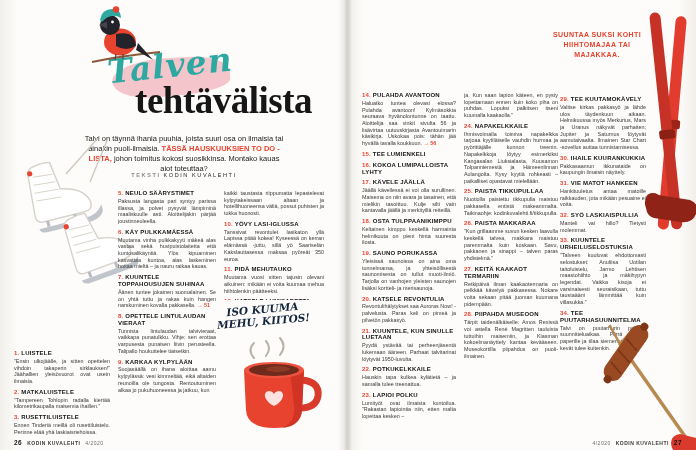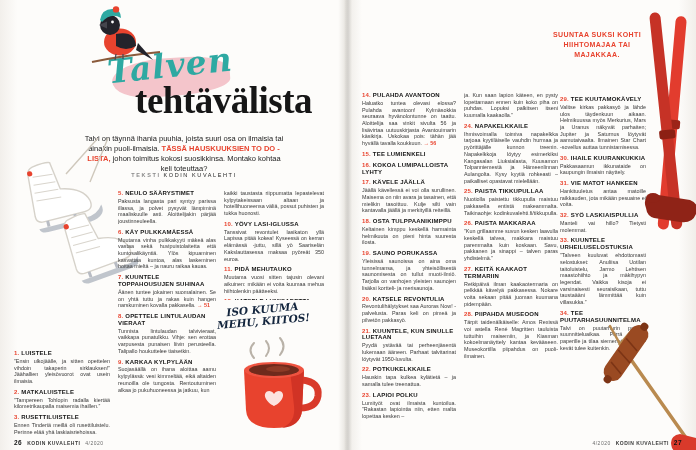--- a/index.html
+++ b/index.html
@@ -64,21 +64,21 @@
   .folio-right{right:14px;text-align:right}
 </style>
 </head>
 <body>
 
 <div class="spread">
 
   <div class="abs blob"></div>
   <div class="abs script-word">Talven</div>
   <h1 class="abs main-title">tehtävälista</h1>
-  <p class="abs intro"><span>Talvi on täynnä ihania puuhia, joista suuri osa on ilmaisia tai ainakin puoli-ilmaisia. </span><span class="hl">TÄSSÄ HAUSKUUKSIEN TO DO -LISTA,</span><span> johon toimitus kokosi suosikkinsa. Montako kohtaa keli toteuttaa?</span></p>
+  <p class="abs intro"><span>Talvi on täynnä ihania puuhia, joista suuri osa on ilmaisia tai ainakin puoli-ilmaisia. </span><span class="hl">TÄSSÄ HAUSKUUKSIEN TO DO -LISTA,</span><span> johon toimitus kokosi suosikkinsa. Montako kauas aiot toteuttaa?</span></p>
   <div class="abs byline"><span class="lbl">TEKSTI</span><span>KODIN KUVALEHTI</span></div>
 
   <div class="abs bird">
     <svg width="72" height="66" viewBox="0 0 72 66">
       <path d="M2 56 Q30 50 70 46" stroke="#8a5a3b" stroke-width="2.2" fill="none"></path>
       <path d="M46 44 L63 54 L48 37 Z" fill="#23232b"></path>
       <ellipse cx="30" cy="36" rx="16" ry="13.5" fill="#e8432e"></ellipse>
       <path d="M26 28 Q45 24 46 40 Q36 46 26 40 Z" fill="#23232b"></path>
       <circle cx="20" cy="19" r="10" fill="#23232b"></circle>
       <path d="M9 19 L17 15.5 L17 22.5 Z" fill="#45454d"></path>

